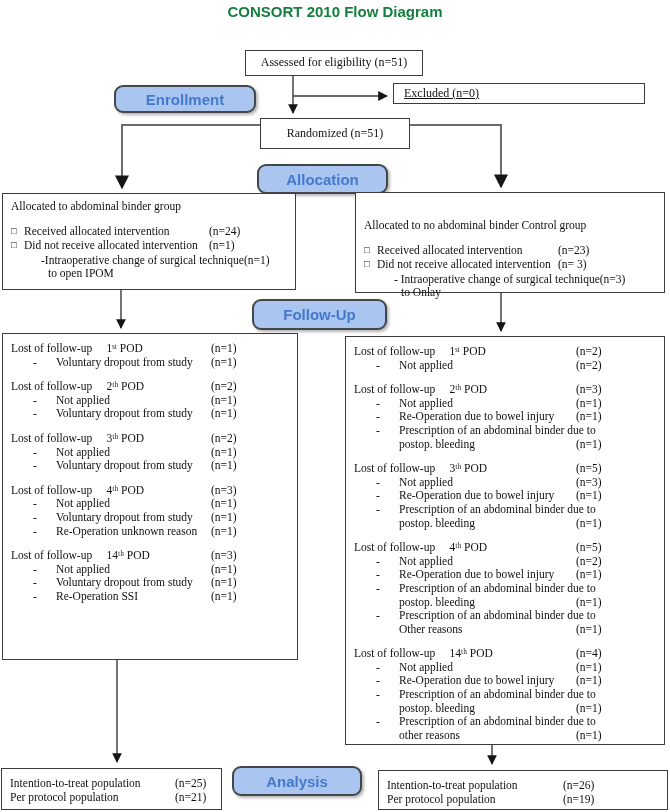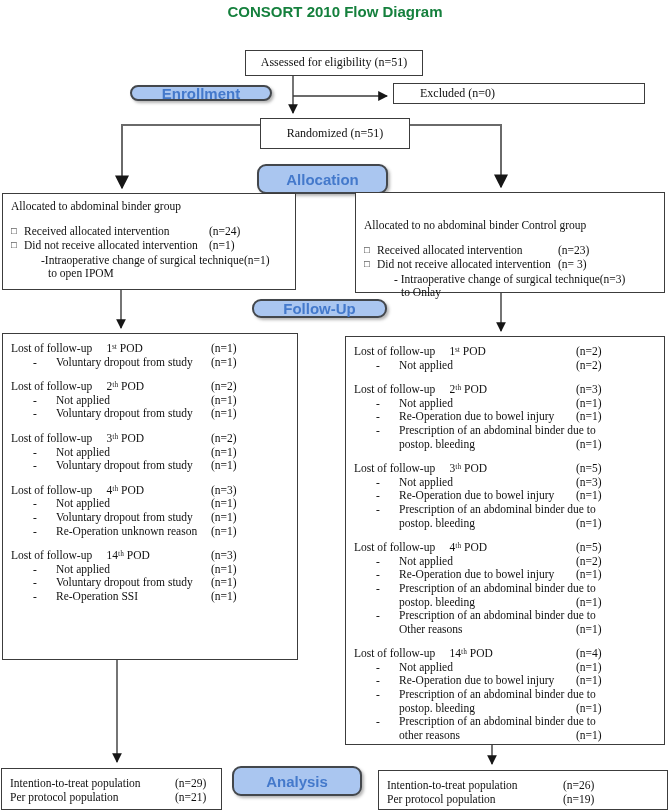--- a/index.html
+++ b/index.html
@@ -6,21 +6,21 @@
   .page{position:relative;width:670px;height:812px;background:#fff;overflow:hidden;
         font-family:"Liberation Serif",serif;color:#111;}
   .title{position:absolute;top:3px;left:0;right:0;text-align:center;
          font:bold 15px "Liberation Sans",sans-serif;color:#15803d;}
   .connectors{position:absolute;left:0;top:0;}
   .conn{stroke:#3a3a3a;stroke-width:1.4;fill:none;}
   .conn.thick{stroke:#6a6a6a;stroke-width:2;}
   .box{position:absolute;background:#fff;border:1.6px solid #3c3c3c;box-sizing:border-box;
        font-size:11.5px;line-height:13.6px;color:#101010;}
   .box.center{display:flex;align-items:center;justify-content:center;font-size:12px;}
-  .box.leftpad{display:flex;align-items:center;padding-left:26px;font-size:12px;}
+  .box.leftpad{display:flex;align-items:center;padding-left:10px;font-size:12px;text-decoration:underline;}
   .box.rows{padding:8px 8px 6px 8px;}
   .row{display:flex;align-items:baseline;line-height:13.6px;}
   .row .b{flex:none;}
   .row .t{flex:1 1 auto;white-space:pre;}
   .row .v{flex:none;width:var(--valw,80px);white-space:pre;}
   .row.gap{margin-top:11px;}
   .row.check .b{width:13px;font-size:9.5px;position:relative;top:-1px;}
   .row.sub{padding-left:30px;}
   .row.subcont{padding-left:37px;}
   .row.item{padding-left:22px;}
@@ -51,21 +51,21 @@
     <polyline class="conn thick" points="260,125 122,125 122,188" marker-end="url(#ah)"></polyline>
     <polyline class="conn thick" points="410,125 501,125 501,187" marker-end="url(#ah)"></polyline>
     <line class="conn" x1="121" y1="290" x2="121" y2="328" marker-end="url(#ah)"></line>
     <line class="conn" x1="501" y1="293" x2="501" y2="331" marker-end="url(#ah)"></line>
     <line class="conn" x1="117" y1="660" x2="117" y2="762" marker-end="url(#ah)"></line>
     <line class="conn" x1="492" y1="745" x2="492" y2="764" marker-end="url(#ah)"></line>
   </svg>
 
   <div class="box center" style="left:245px;top:50px;width:178px;height:26px">Assessed for eligibility (n=51)</div>
 
-  <div class="stage" style="left:130px;top:85px;width:142px;height:16px">Enrollment</div>
+  <div class="stage" style="left:114px;top:85px;width:142px;height:28px">Enrollment</div>
 
   <div class="box leftpad" style="left:393px;top:83px;width:252px;height:21px">Excluded (n=0)</div>
 
   <div class="box center" style="left:260px;top:118px;width:150px;height:31px">Randomized (n=51)</div>
 
   <div class="stage" style="left:257px;top:164px;width:131px;height:30px">Allocation</div>
 
   <div class="box rows" style="left:2px;top:193px;width:294px;height:97px;--valw:78px;padding-top:6px">
       <div class="row plain">
         <span class="t">Allocated to abdominal binder group</span>
@@ -109,21 +109,21 @@
       <div class="row sub">
         <span class="t">- Intraoperative change of surgical technique</span>
         <span class="v">(n=3)</span>
       </div>
       <div class="row subcont">
         <span class="t">to Onlay</span>
         <span class="v"></span>
       </div>
     </div>
 
-  <div class="stage" style="left:252px;top:299px;width:135px;height:19px">Follow-Up</div>
+  <div class="stage" style="left:252px;top:299px;width:135px;height:31px">Follow-Up</div>
 
   <div class="box rows" style="left:2px;top:333px;width:296px;height:327px;--valw:78px">
       <div class="row head">
         <span class="t">Lost of follow-up     1ˢᵗ POD</span>
         <span class="v">(n=1)</span>
       </div>
       <div class="row item">
         <span class="b">-</span>
         <span class="t">Voluntary dropout from study</span>
         <span class="v">(n=1)</span>
@@ -316,21 +316,21 @@
         <span class="t">other reasons</span>
         <span class="v">(n=1)</span>
       </div>
     </div>
 
   <div class="stage" style="left:232px;top:766px;width:130px;height:30px">Analysis</div>
 
   <div class="box rows anl" style="left:1px;top:768px;width:221px;height:42px;--valw:38px">
       <div class="row plain">
         <span class="t">Intention-to-treat population</span>
-        <span class="v">(n=29)</span>
+        <span class="v">(n=25)</span>
       </div>
       <div class="row plain">
         <span class="t">Per protocol population</span>
         <span class="v">(n=21)</span>
       </div>
     </div>
 
   <div class="box rows anl" style="left:378px;top:770px;width:290px;height:40px;--valw:96px">
       <div class="row plain">
         <span class="t">Intention-to-treat population</span>

